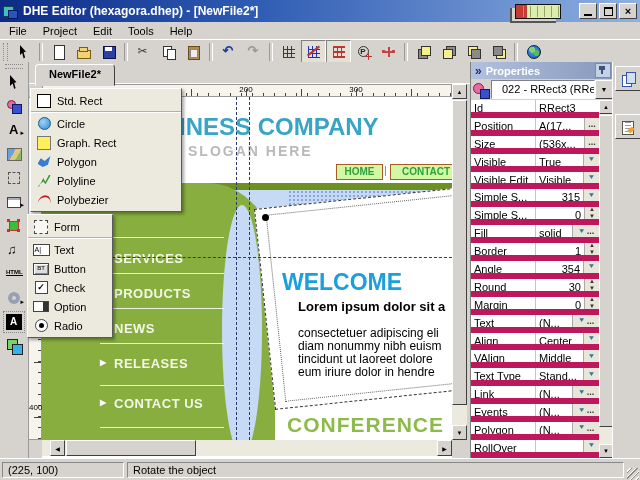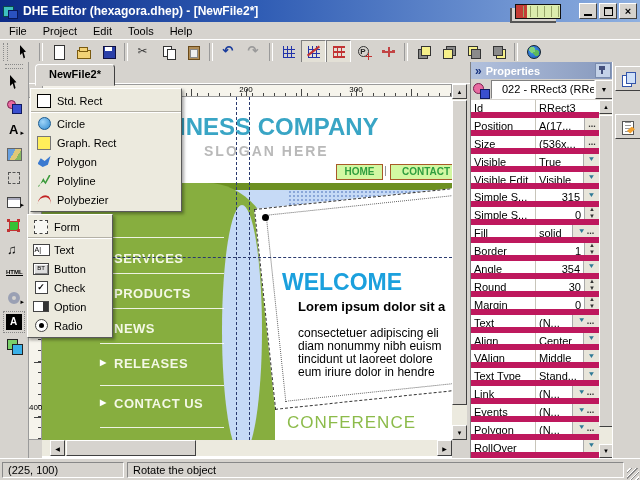--- a/index.html
+++ b/index.html
@@ -123,37 +123,37 @@
   .band{position:absolute;left:0;top:86px;width:410px;height:7px;background:#6d9022}
   .bluetop{position:absolute;left:120px;top:93px;width:290px;height:165px;background:#c6daf6;border-radius:0 0 0 110px}
   .mapdots{position:absolute;left:246px;top:93px;width:164px;height:60px;
     background-image:radial-gradient(circle at 30% 60%,rgba(110,140,200,.85) 0 5px,transparent 5px),
       radial-gradient(circle at 72% 35%,rgba(110,140,200,.85) 0 7px,transparent 7px),
       radial-gradient(#8aa6d8 1px,transparent 1.4px);
     background-size:100% 100%,100% 100%,4px 4px}
   .greenpanel{position:absolute;left:0;top:86px;width:233px;height:257px;background:#87ae3f;border-top-right-radius:68px 78px}
   .blueoval{position:absolute;left:180px;top:108px;width:40px;height:250px;background:#c6daf6;border-radius:50%}
   .heading{position:absolute;left:137px;top:16px;font-size:24px;font-weight:bold;color:#39a5c5;white-space:nowrap}
-  .slogan{position:absolute;left:162px;top:46px;font-size:14px;font-weight:bold;color:#b9b9b9;letter-spacing:2px;white-space:nowrap}
+  .slogan{position:absolute;left:146px;top:46px;font-size:14px;font-weight:bold;color:#b9b9b9;letter-spacing:2px;white-space:nowrap}
   .homebtn{position:absolute;left:294px;top:67px;width:45px;height:14px;background:#d2f8a2;border:1px solid #a85a28;
     color:#2f9e3f;font-weight:bold;font-size:10px;text-align:center;line-height:14px}
   .btndivider{position:absolute;left:342px;top:67px;color:#888;font-size:11px}
   .contactbtn{position:absolute;left:348px;top:67px;width:70px;height:14px;background:#d2f8a2;border:1px solid #a85a28;
     color:#2f9e3f;font-weight:bold;font-size:10px;text-align:center;line-height:14px}
   .navitem{position:absolute;left:72px;font-size:13px;font-weight:bold;color:#f4f8e6;letter-spacing:.5px;white-space:nowrap}
   .navitem::before{content:"▶";position:absolute;left:-14px;top:2px;font-size:8px;color:#fff}
   .navsep{position:absolute;left:58px;width:124px;height:0;border-top:1px solid rgba(255,255,255,.85)}
   .whiterect{position:absolute;left:212px;top:112px;width:270px;height:200px;background:#fff;border:1px dashed #333;
     transform:rotate(-6deg);transform-origin:0 0}
   .whiterect::before{content:"";position:absolute;inset:6px 10px;border:1px dotted #666}
   .handle-dot{position:absolute;left:220px;top:117px;width:7px;height:7px;background:#000;border-radius:50%}
   .welcome{position:absolute;left:240px;top:172px;font-size:23px;font-weight:bold;color:#1ba0dd;white-space:nowrap}
   .introtitle{position:absolute;left:256px;top:202px;font-size:13px;font-weight:bold;white-space:nowrap}
   .bodytext{position:absolute;left:256px;top:230px;font-size:12px;line-height:13px;white-space:nowrap}
-  .conference{position:absolute;left:245px;top:316px;font-size:17px;font-weight:normal;color:#8cbb4a;letter-spacing:1px;white-space:nowrap}
+  .conference{position:absolute;left:245px;top:316px;font-size:21px;font-weight:bold;color:#8cbb4a;letter-spacing:1px;white-space:nowrap}
   .guide-v{position:absolute;top:0;height:343px;width:0;border-left:1px dashed #2a3a6e}
   .guide-h{position:absolute;left:0;width:410px;height:0;border-top:1px dashed #2a3a6e}
   
   .sbtn{position:absolute;background:#d6d3ce;border:1px solid;border-color:#fff #404040 #404040 #fff;
     display:flex;align-items:center;justify-content:center;font-size:6px;color:#000;box-sizing:border-box}
   .sthumb{position:absolute;background:#d6d3ce;border:1px solid;border-color:#fff #404040 #404040 #fff;box-sizing:border-box}
   .vscroll{position:absolute;left:424px;top:0;width:15px;height:356px;background:#eceadf}
   .hscroll{position:absolute;left:14px;top:356px;width:410px;height:16px;background:#eceadf}
   .scorner{position:absolute;left:424px;top:356px;width:15px;height:16px;background:#d6d3ce}
   

